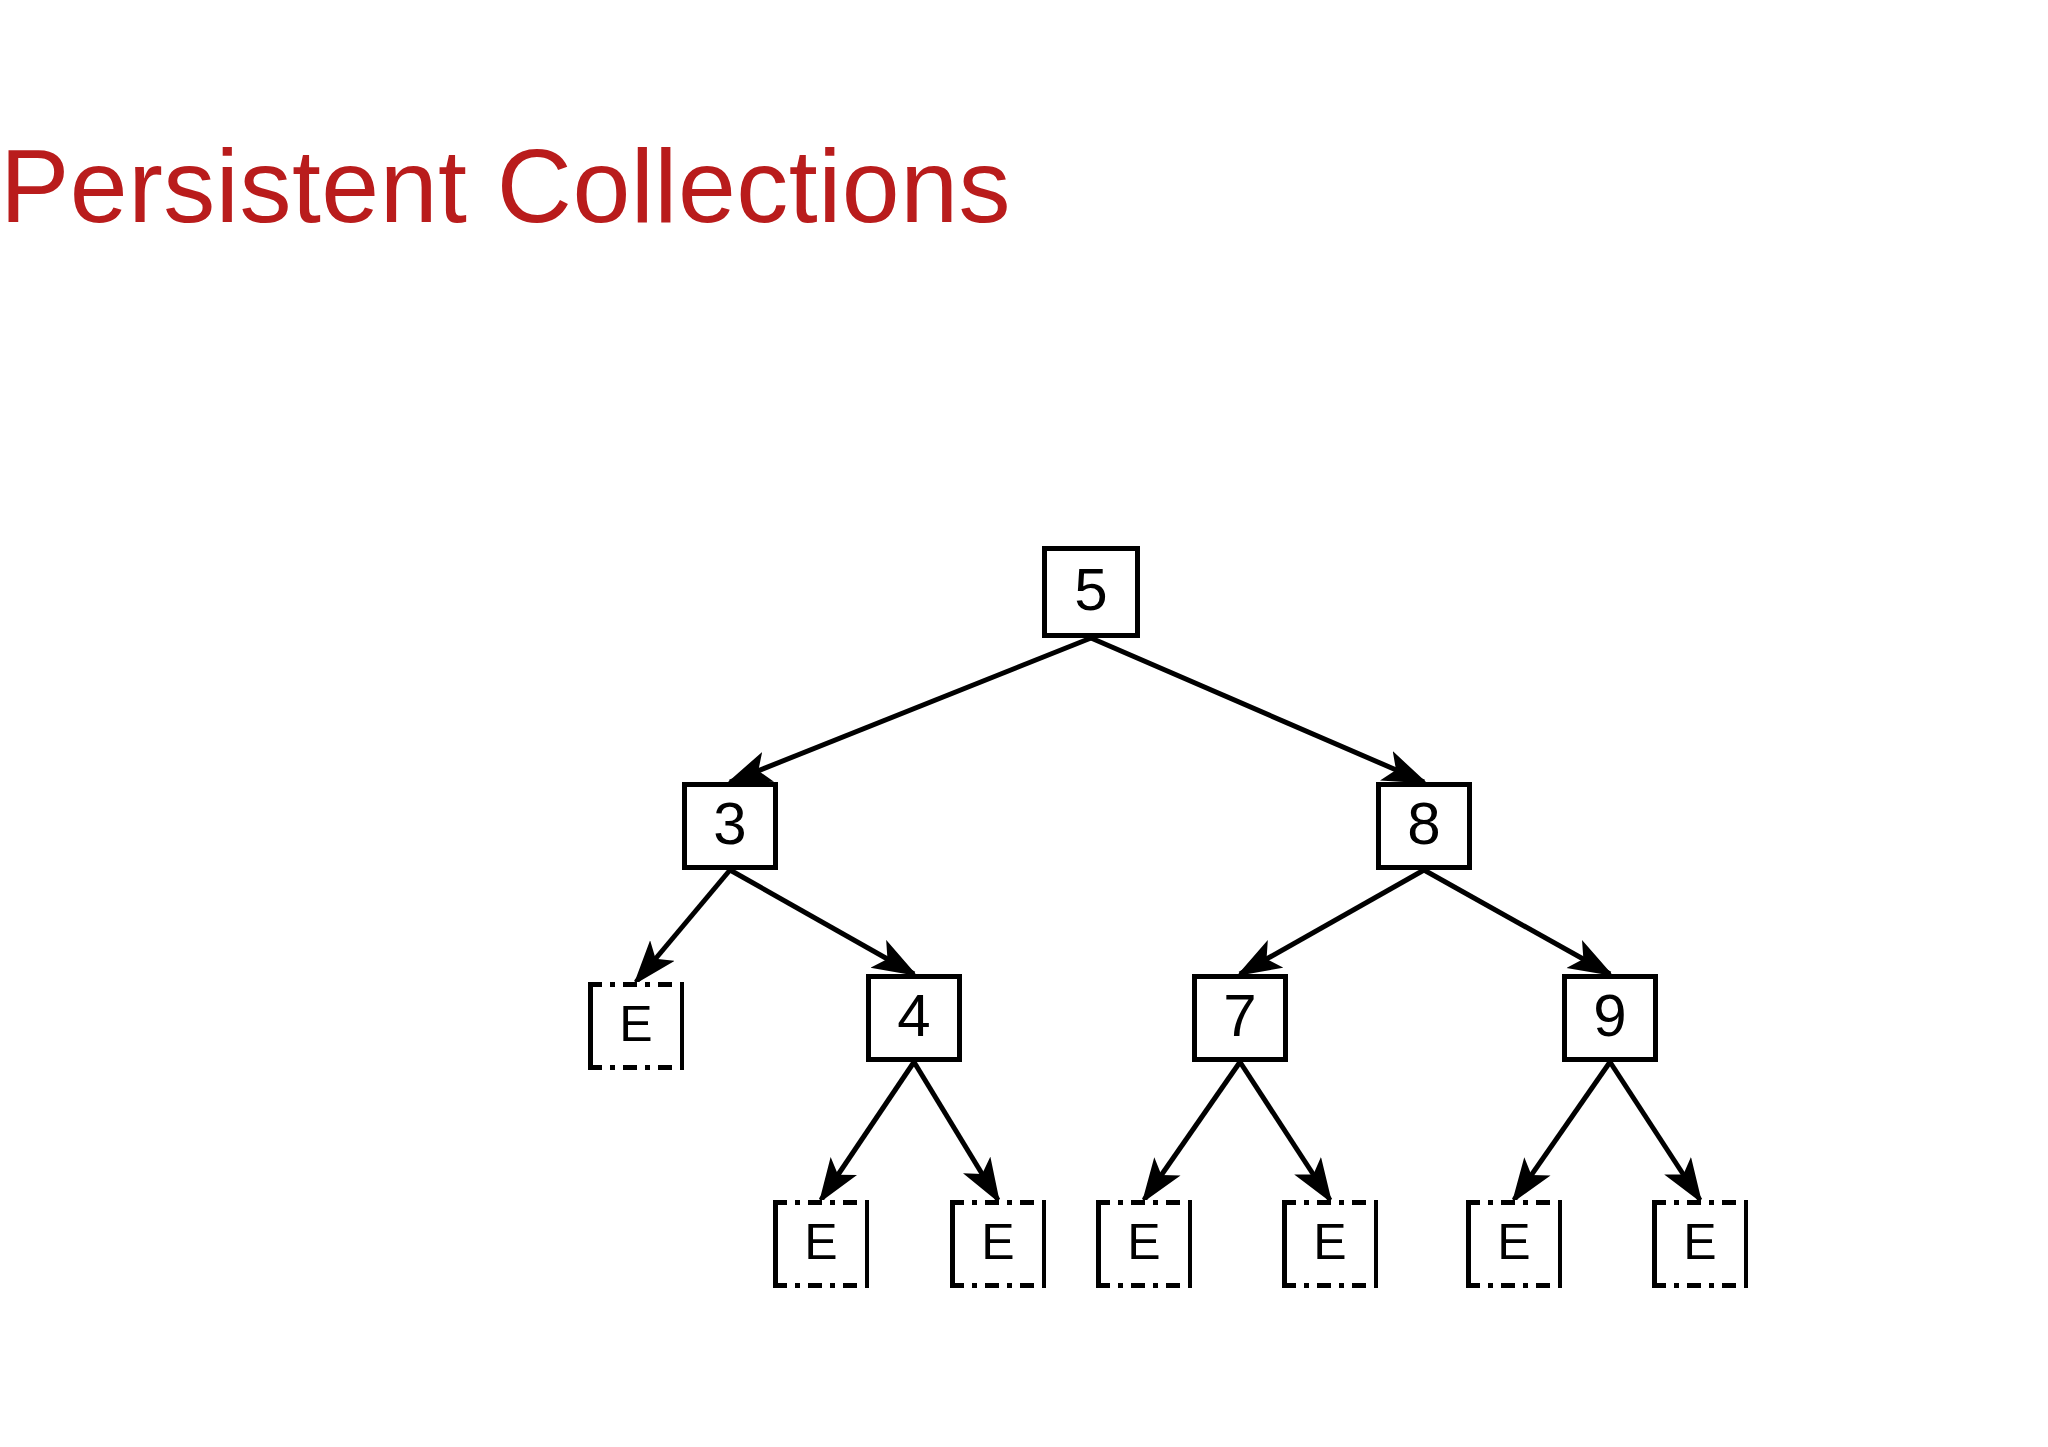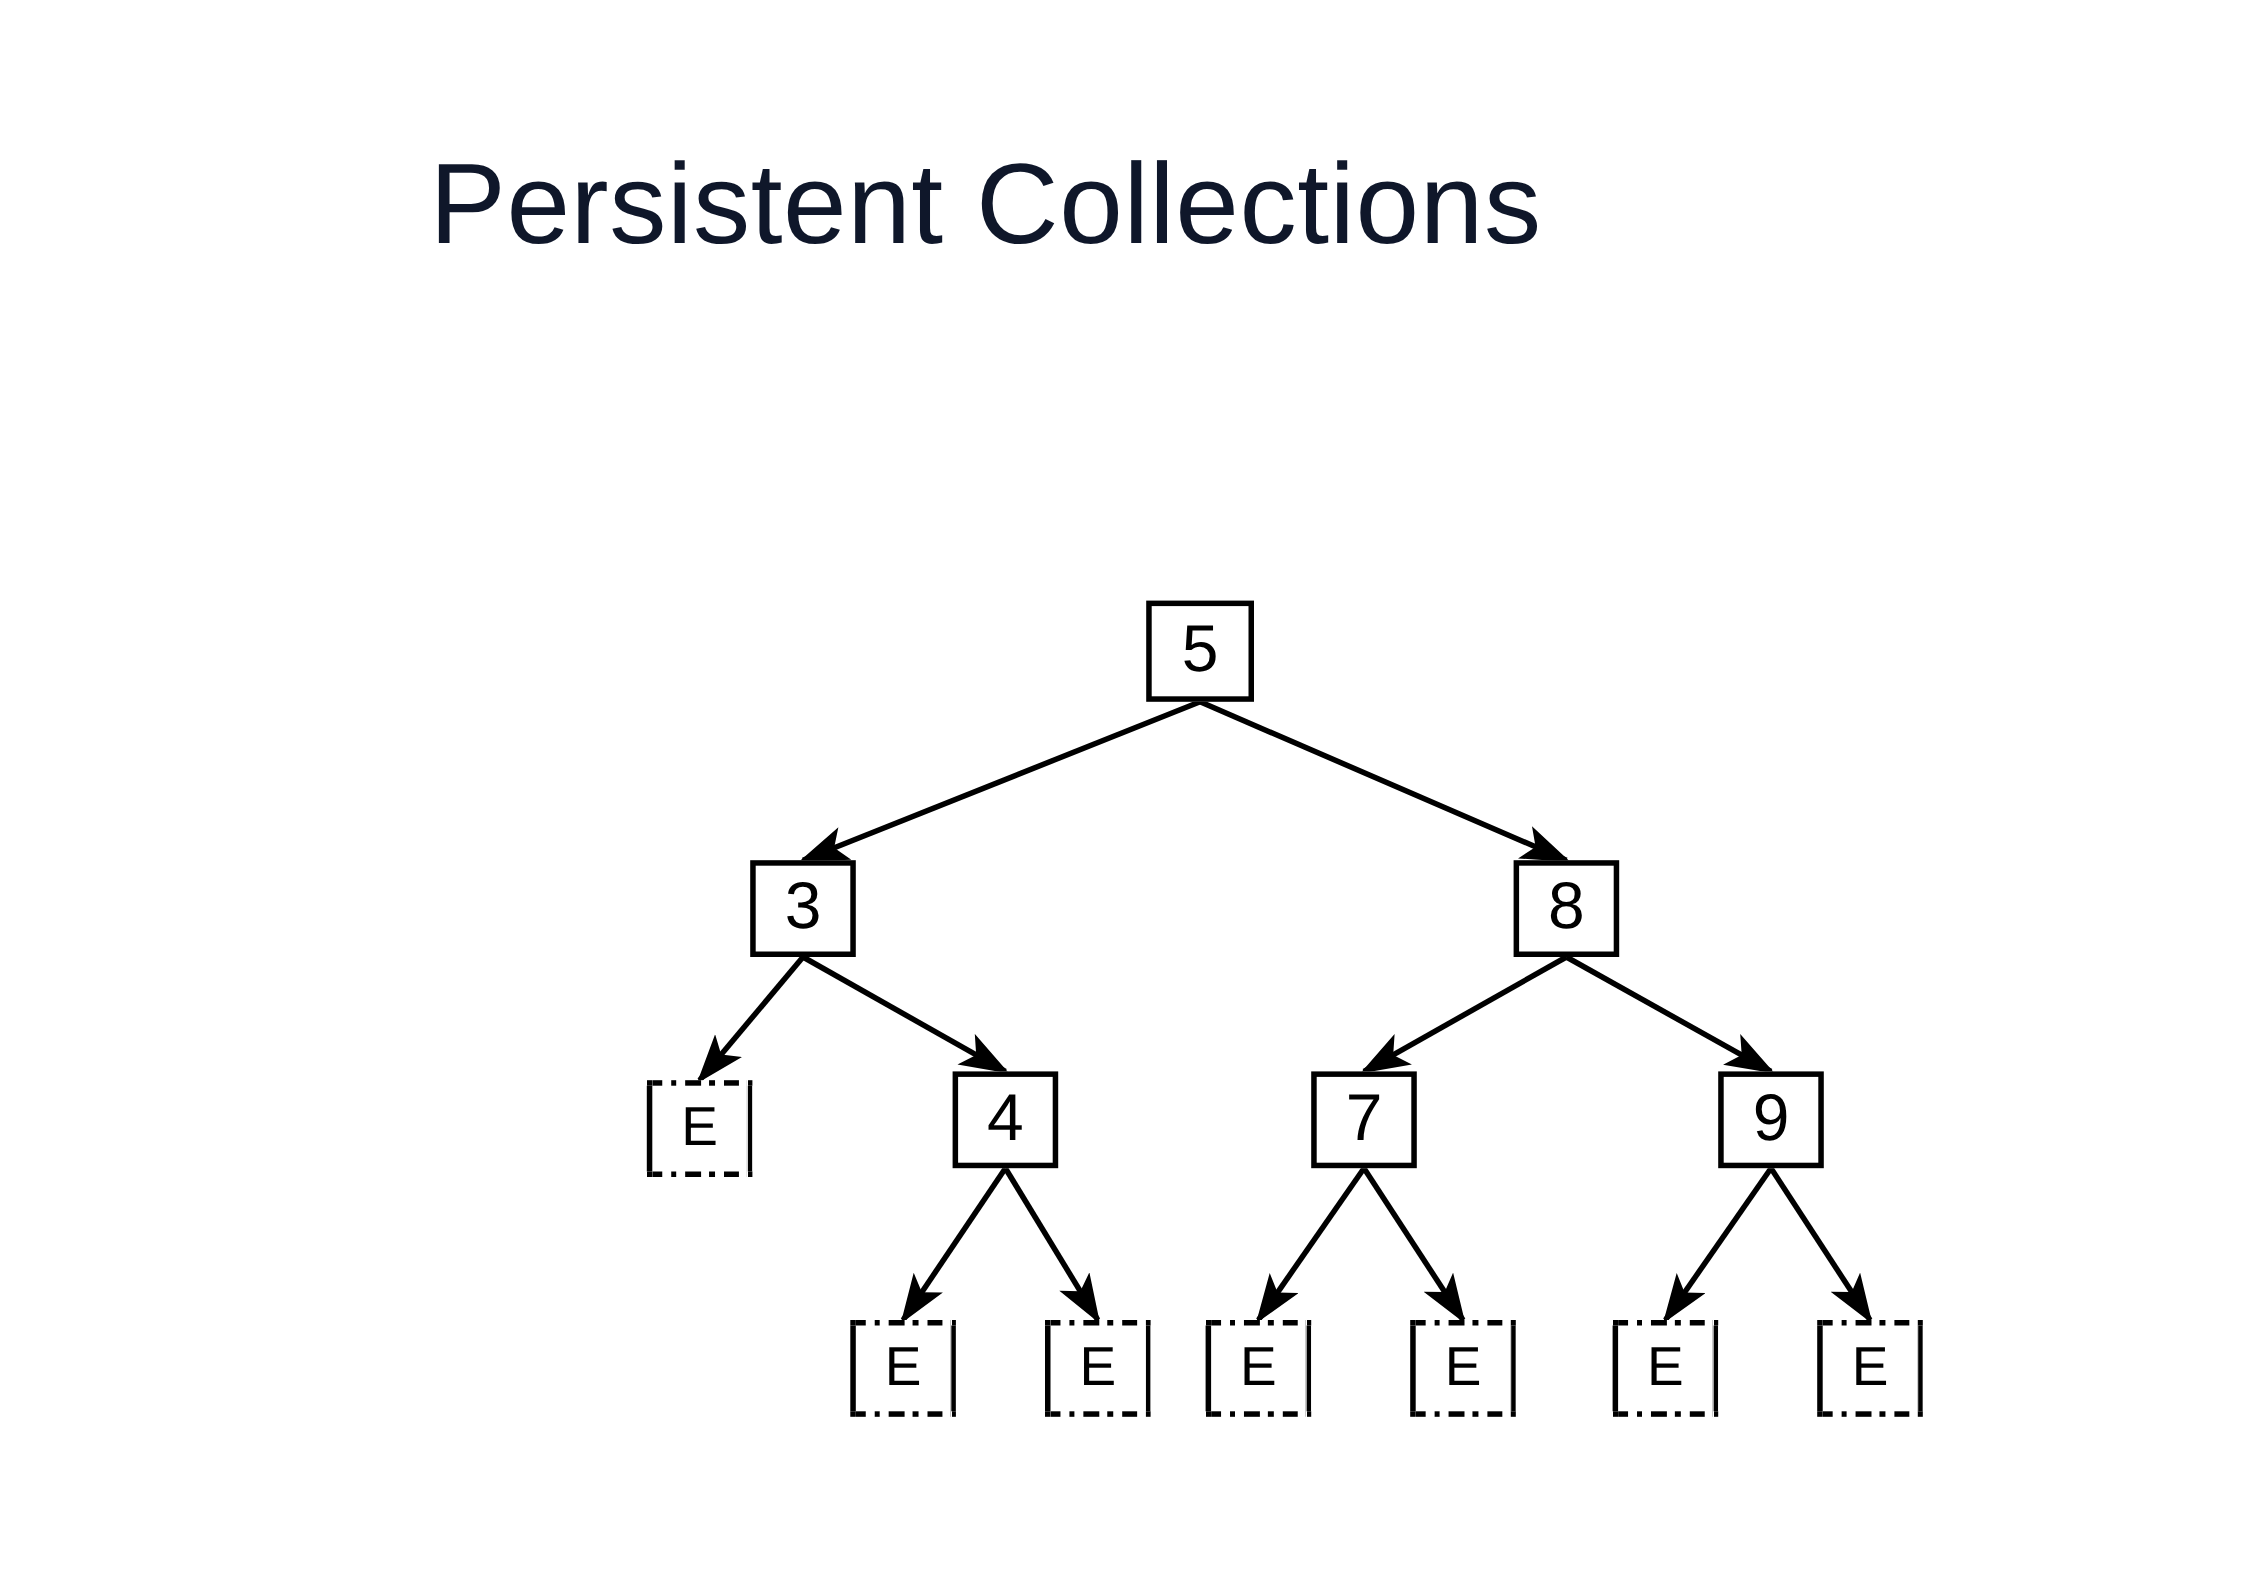--- a/index.html
+++ b/index.html
@@ -17,27 +17,26 @@
     width: 2048px;
     height: 1447px;
     background: #ffffff;
     overflow: hidden;
   }
   #slide-title {
     position: absolute;
     left: 0;
     top: 58px;
     width: 1792px;
-    text-align: center;
     font-family: "Liberation Sans", sans-serif;
     font-size: 104px;
     font-weight: 400;
     line-height: 1.12;
     letter-spacing: 0.5px;
-    color: #0f172a;
+    color: #b91c1c;
     white-space: nowrap;
   }
   #tree-canvas {
     position: absolute;
     left: 0;
     top: 0;
     width: 2048px;
     height: 1447px;
   }
   .tree-node {

